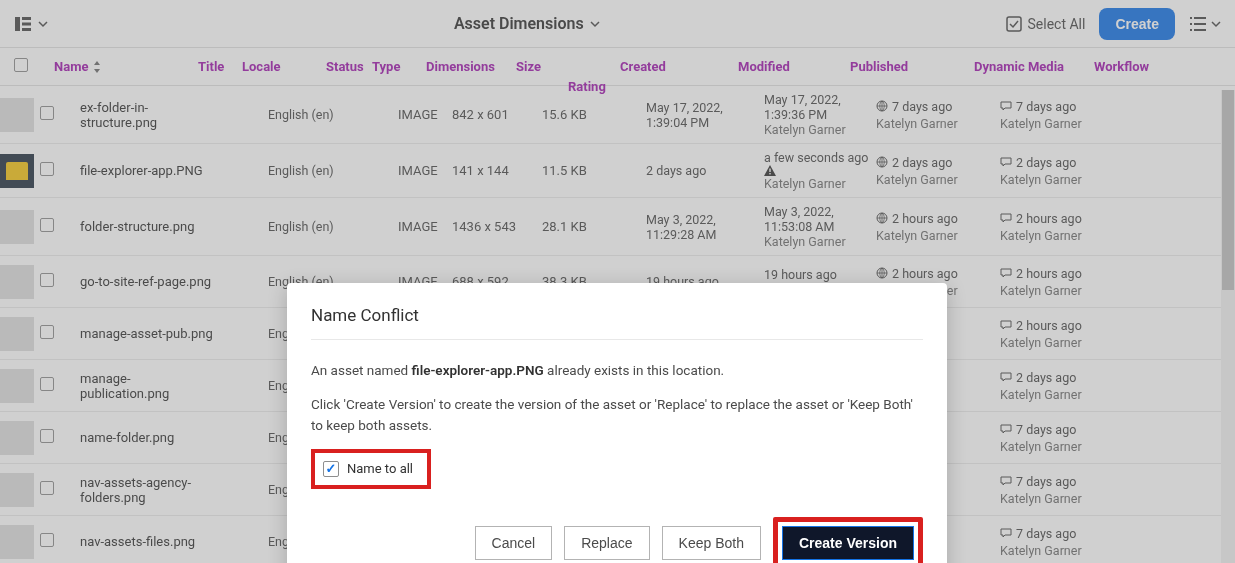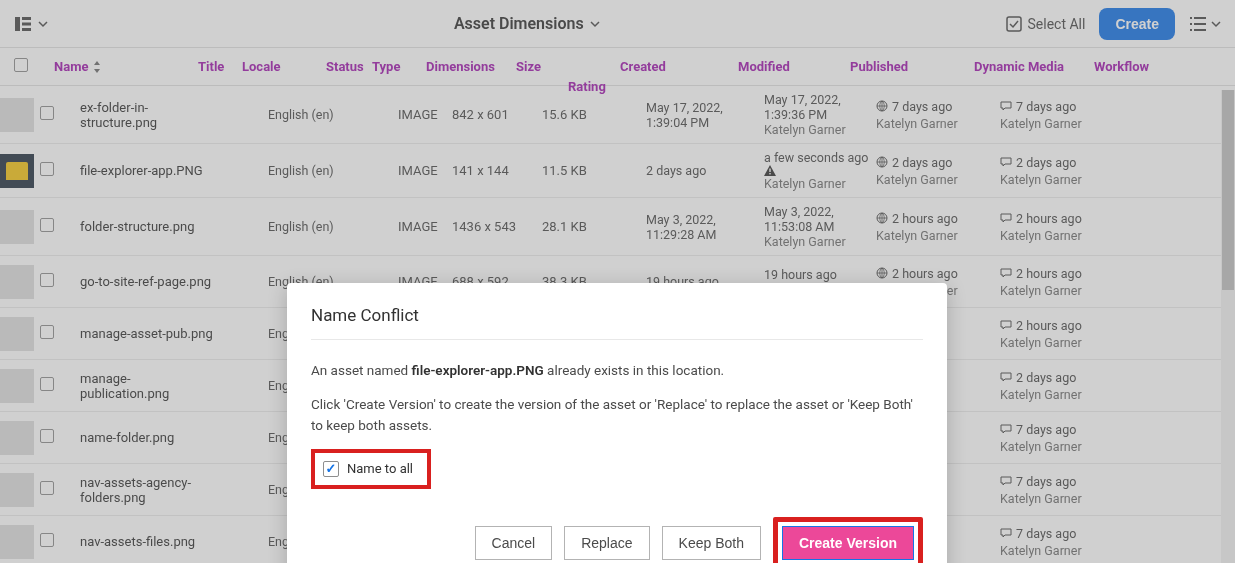--- a/index.html
+++ b/index.html
@@ -47,21 +47,21 @@
 .modal h2 { font-size: 17px; font-weight: 400; color: #323232; margin-bottom: 14px; }
 .modal hr { border: none; border-top: 1px solid #e8e8e8; margin-bottom: 20px; }
 .modal p { font-size: 13.5px; color: #4b4b4b; line-height: 1.5; margin-bottom: 14px; }
 .modal b { color: #323232; font-weight: 600; }
 .apply-wrap { display: inline-flex; align-items: center; gap: 8px; padding: 6px 8px 6px 6px; }
 .highlight-box { border: 4px solid #d9201f; display: inline-block; padding: 2px 6px 2px 2px; }
 .chk { width: 16px; height: 16px; border: 1px solid #8e8e8e; border-radius: 2px; display: inline-flex; align-items: center; justify-content: center; }
 .chk.checked::after { content: "✓"; color: #1473e6; font-size: 13px; font-weight: 700; }
 .modal-actions { display: flex; justify-content: flex-end; gap: 12px; margin-top: 28px; align-items:center;}
 .btn { border: 1px solid #b3b3b3; background: #fff; color: #4b4b4b; border-radius: 0; padding: 8px 16px; font-size: 14px; cursor: pointer; }
-.btn.primary { background: #ec4899; border-color: #1473e6; color: #fff; font-weight: 600; }
+.btn.primary { background: #0f172a; border-color: #1473e6; color: #fff; font-weight: 600; }
 .btn-highlight { border: 5px solid #d9201f; padding: 4px; border-radius: 2px; }
 
 .scrollbar-track{position:absolute; right:0; top:90px; bottom:0; width:14px; background:#f1f1f1;}
 .scrollbar-thumb{position:absolute; right:1px; top:0; width:12px; height:200px; background:#c1c1c1;}
 
 svg{display:block}
 </style>
 </head>
 <body>
 

